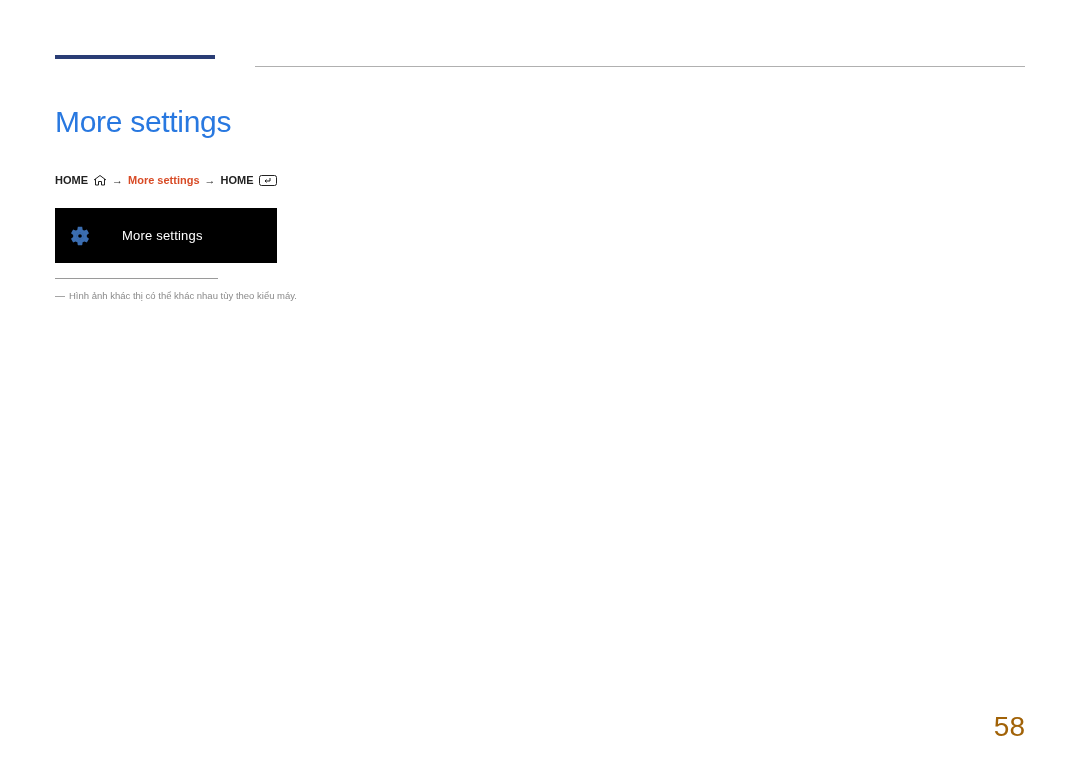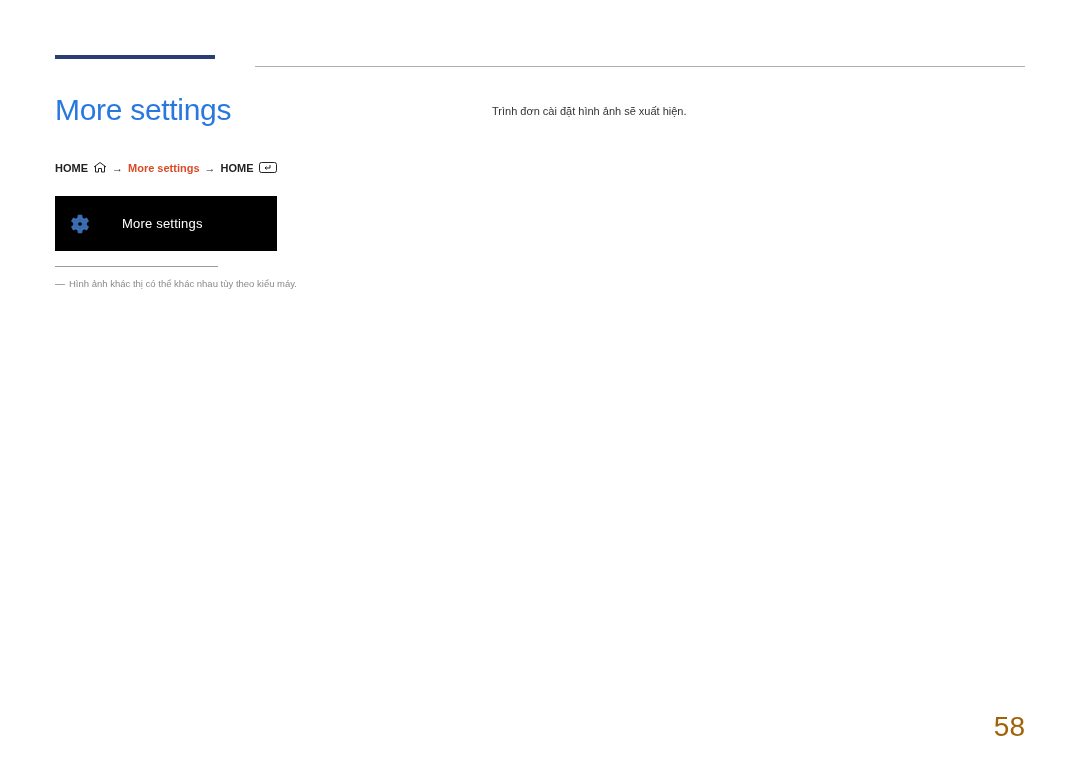--- a/index.html
+++ b/index.html
@@ -26,21 +26,21 @@
       margin-bottom: 7px;
     }
     .hr-line {
       border: none;
       border-top: 1px solid #b0b0b0;
       margin-left: 200px;
       margin-right: 0;
     }
     .columns {
       display: flex;
-      margin-top: 26px;
+      margin-top: 38px;
       gap: 37px;
     }
     .left-col {
       flex: 0 0 400px;
     }
     .right-col {
       flex: 1;
       padding-top: 10px;
     }
     .title {
@@ -48,21 +48,21 @@
       font-weight: 400;
       color: #2878e0;
       letter-spacing: -0.3px;
       margin-bottom: 35px;
     }
     .breadcrumb {
       font-size: 11px;
       font-weight: 700;
       color: #222;
       display: flex;
-      align-items: flex-start;
+      align-items: flex-end;
       gap: 5px;
       margin-bottom: 22px;
     }
     .breadcrumb .home-icon {
       display: inline-flex;
       vertical-align: middle;
     }
     .breadcrumb .arrow {
       font-weight: 400;
     }
@@ -168,19 +168,16 @@
       </div>
 
       <hr class="sub-divider">
 
       <div class="footnote">
         <span class="footnote-dash">―</span>
         <span>Hình ảnh khác thị có thể khác nhau tùy theo kiểu máy.</span>
       </div>
     </div>
 
-    <div class="right-col">
-      <p class="right-text">Trình đơn cài đặt hình ảnh sẽ xuất hiện.</p>
-    </div>
   </div>
 
   <div class="page-number">58</div>
 </div>
 
 </body></html>

